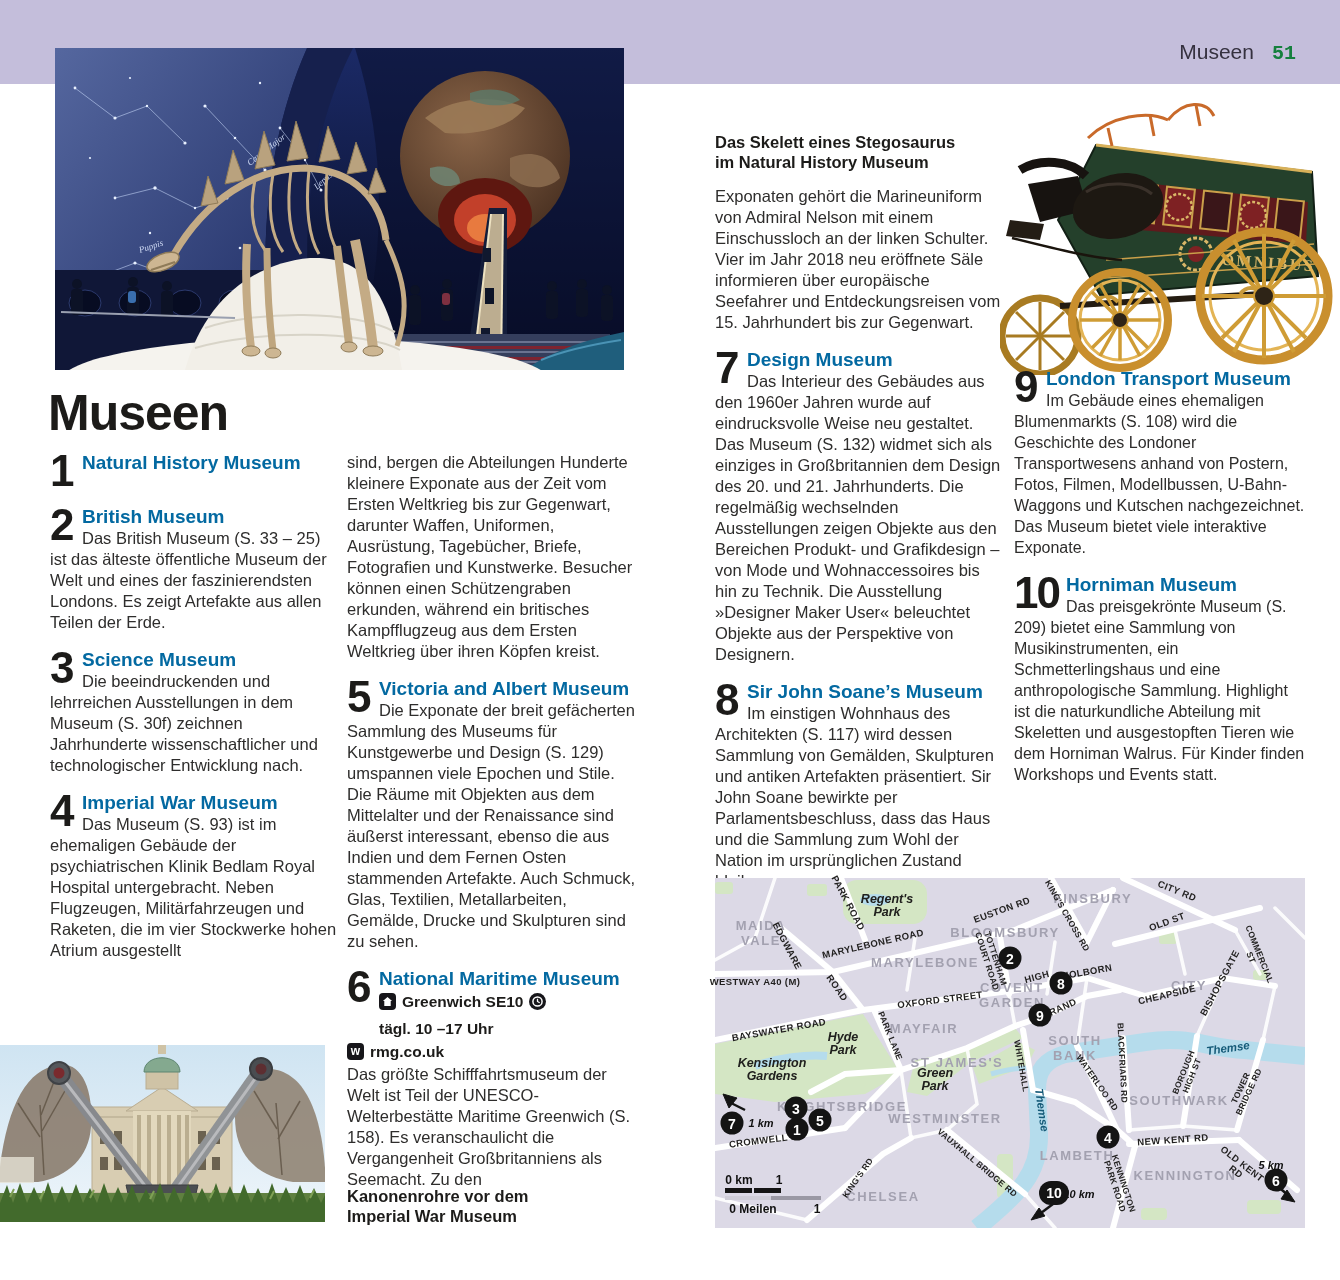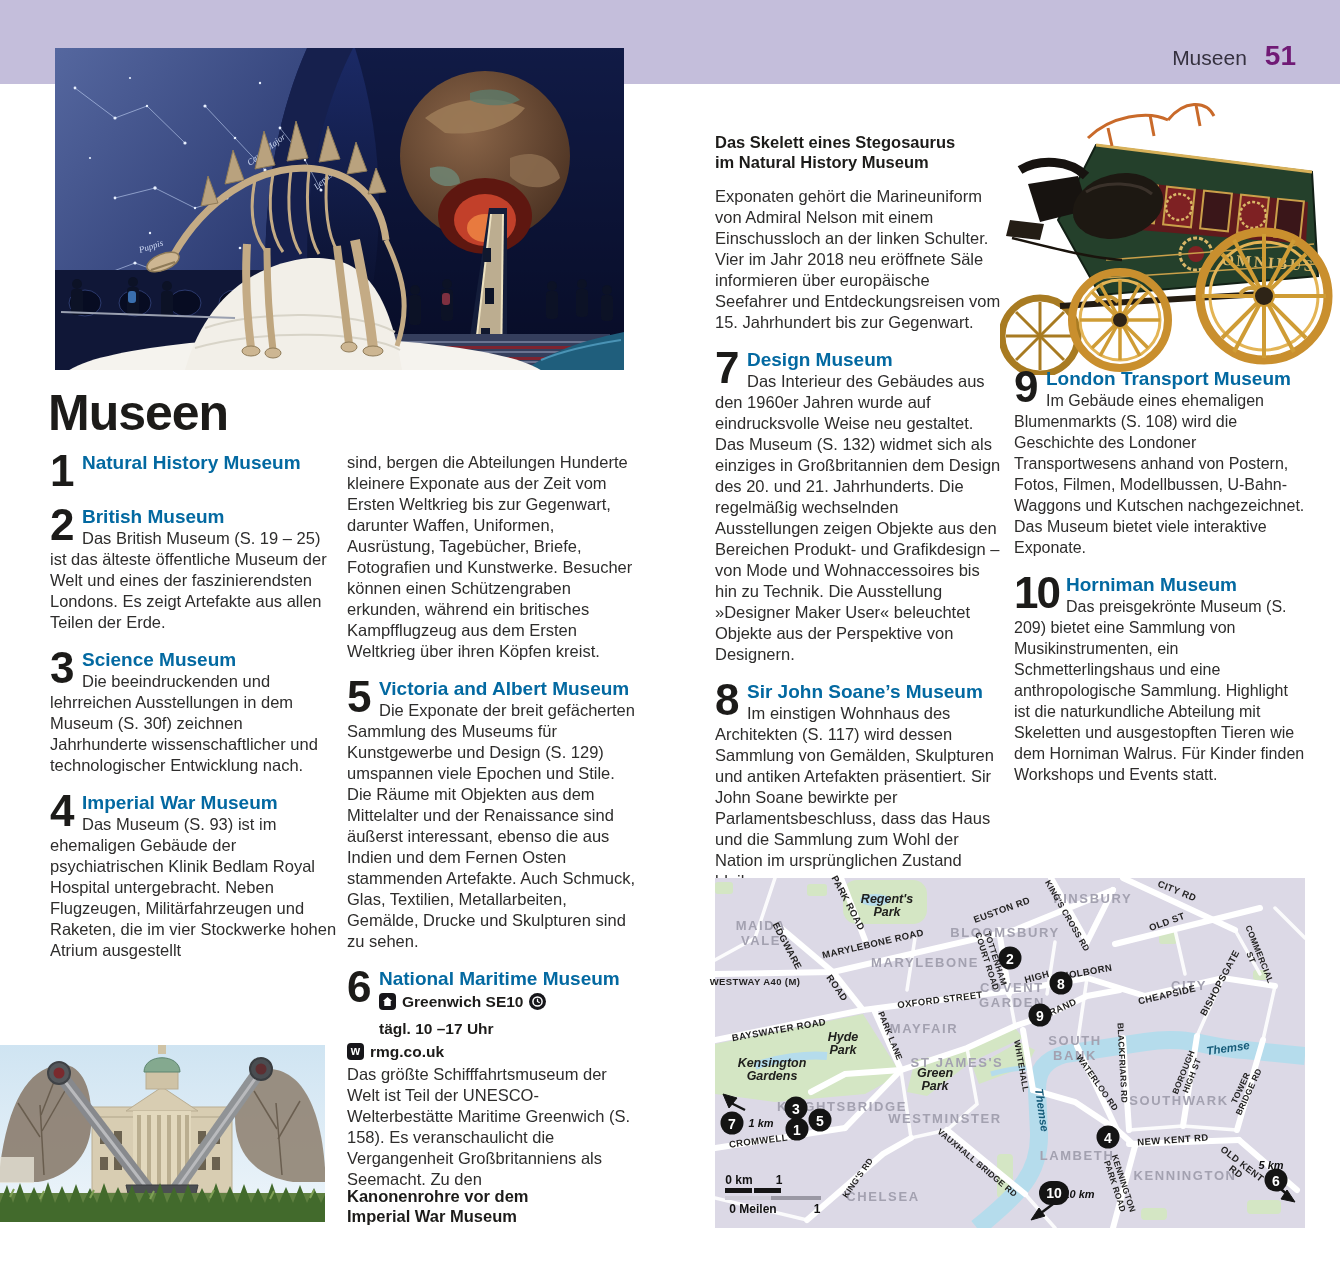--- a/index.html
+++ b/index.html
@@ -2,21 +2,21 @@
 <html><head>
 <meta charset="utf-8">
 <style>
   html,body{margin:0;padding:0;background:#ffffff;}
   #page{position:relative;width:1340px;height:1280px;background:#fff;overflow:hidden;
         font-family:"Liberation Sans",sans-serif;color:#2e2d2c;}
   
   .header-bar{position:absolute;left:0;top:0;width:1340px;height:84px;background:#c4bedb;}
   .header-right{position:absolute;top:40px;right:44px;display:flex;align-items:baseline;gap:18px;}
   .header-section{font-size:21px;color:#35313f;}
-  .header-page{font-size:28px;font-weight:bold;color:#701a75;}
+  .header-page{font-size:20px;font-weight:bold;color:#15803d;font-family:Liberation Mono, monospace;}
   
   .page-title{position:absolute;left:48px;top:384px;margin:0;font-size:50px;font-weight:800;
               color:#1c1b19;letter-spacing:-1px;}
   
   .col{position:absolute;width:290px;font-size:16.5px;line-height:21px;}
   #col1{left:50px;top:452px;}
   #col2{left:347px;top:452px;}
   #col3{left:715px;top:132px;}
   #col4{left:1014px;top:368px;width:292px;font-size:16px;}
   .entry{margin-bottom:16px;overflow:hidden;}
@@ -317,21 +317,21 @@
   <h1 class="page-title">Museen</h1>
 
   <div class="col" id="col1">
     <div class="entry">
       <span class="num">1</span>
       <h3 class="etitle">Natural History Museum</h3>
     </div>
     <div class="entry">
       <span class="num">2</span>
       <h3 class="etitle">British Museum</h3>
-      <p class="ebody">Das British Museum (S. 19 – 25) ist das älteste öffentliche Museum der Welt und eines der faszinierendsten Londons. Es zeigt Artefakte aus allen Teilen der Erde.</p>
+      <p class="ebody">Das British Museum (S. 33 – 25) ist das älteste öffentliche Museum der Welt und eines der faszinierendsten Londons. Es zeigt Artefakte aus allen Teilen der Erde.</p>
     </div>
     <div class="entry">
       <span class="num">3</span>
       <h3 class="etitle">Science Museum</h3>
       <p class="ebody">Die beeindruckenden und lehrreichen Ausstellungen in dem Museum (S. 30f) zeichnen Jahrhunderte wissenschaftlicher und technologischer Entwicklung nach.</p>
     </div>
     <div class="entry">
       <span class="num">4</span>
       <h3 class="etitle">Imperial War Museum</h3>
       <p class="ebody">Das Museum (S. 93) ist im ehemaligen Gebäude der psychiatrischen Klinik Bedlam Royal Hospital untergebracht. Neben Flugzeugen, Militärfahrzeugen und Raketen, die im vier Stockwerke hohen Atrium ausgestellt</p>

